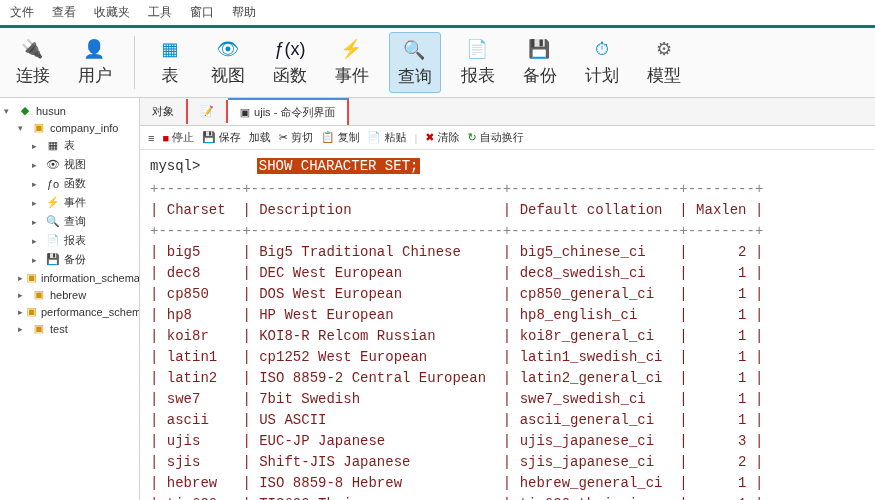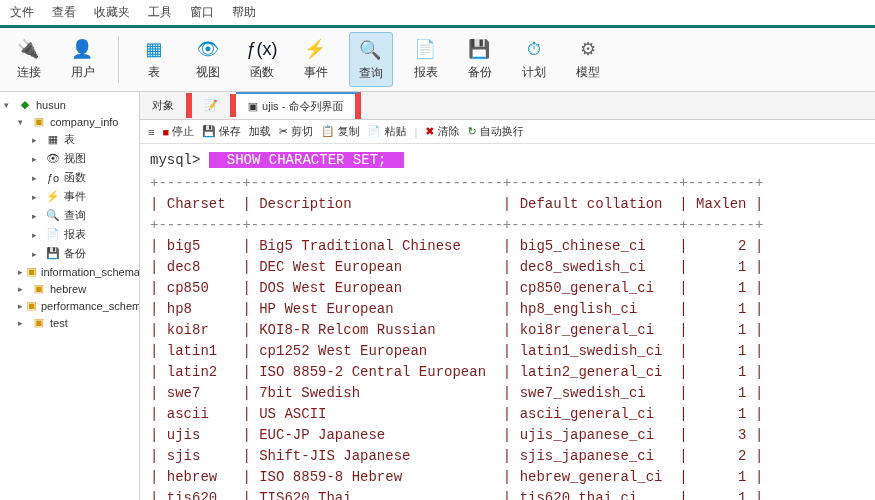--- a/index.html
+++ b/index.html
@@ -5,49 +5,49 @@
     * { margin: 0; padding: 0; box-sizing: border-box; }
     body { font-family: "Microsoft YaHei", Arial, sans-serif; font-size: 12px; background: #fff; color: #333; width: 875px; height: 500px; overflow: hidden; }
     
     .menubar { display: flex; padding: 4px 10px; gap: 18px; font-size: 12px; color: #444; border-bottom: 3px solid #0f766e; }
     .menubar span { cursor: default; }
     
     .toolbar { display: flex; padding: 4px 8px; gap: 12px; border-bottom: 1px solid #d0d0d0; background: #fafafa; }
     .tool-item { display: flex; flex-direction: column; align-items: center; gap: 2px; padding: 4px 8px; cursor: pointer; border-radius: 3px; }
     .tool-item.active { background: #d0e8f5; border: 1px solid #89c4e6; }
     .tool-icon { width: 26px; height: 26px; display: flex; align-items: center; justify-content: center; font-size: 18px; }
-    .tool-label { font-size: 12px; color: #333; }
+    .tool-label { font-size: 17px; color: #333; }
     .tool-sep { width: 1px; background: #d0d0d0; margin: 4px 2px; }
     
     .main-area { display: flex; height: calc(500px - 78px); }
     
     .sidebar { width: 140px; border-right: 1px solid #d0d0d0; padding: 4px; font-size: 11px; overflow-y: auto; }
     .tree-node { display: flex; align-items: center; gap: 4px; padding: 2px 0; cursor: pointer; }
     .tree-node .caret { width: 10px; font-size: 9px; color: #666; }
     .tree-node .node-icon { width: 14px; text-align: center; }
     .tree-children { padding-left: 14px; }
     .node-green { color: #1a8c1a; }
     .node-db { color: #d29400; }
     
     .content { flex: 1; display: flex; flex-direction: column; overflow: hidden; }
     
     .tabs { display: flex; border-bottom: 1px solid #d0d0d0; background: #f5f5f5; font-size: 11px; align-items: center; }
-    .tab { padding: 5px 12px; border-right: 6px solid #ef4444; cursor: pointer; display: flex; align-items: center; gap: 4px; }
+    .tab { padding: 5px 12px; border-right: 2px solid #ef4444; cursor: pointer; display: flex; align-items: center; gap: 4px; }
     .tab.active { background: #fff; border-top: 2px solid #4a90d9; }
     
     .subbar { display: flex; align-items: center; gap: 8px; padding: 4px 8px; border-bottom: 1px solid #e0e0e0; font-size: 11px; background: #fff; }
     .subbar-item { display: flex; align-items: center; gap: 3px; cursor: pointer; color: #333; }
     .subbar-sep { color: #ccc; }
     .sb-red { color: #c00; }
     .sb-blue { color: #0066cc; }
     .sb-green { color: #0a7a0a; }
     
     .terminal { flex: 1; padding: 6px 10px; font-family: "Consolas", "Courier New", monospace; font-size: 14px; line-height: 1.5; color: #333; overflow: auto; white-space: pre; }
     .prompt-line { margin-bottom: 2px; }
-    .cmd-highlight { background: #d946ef; color: #fff; padding: 0 18px; }
+    .cmd-highlight { background: #c2410c; color: #fff; padding: 0 2px; margin-left: 48px; }
     .sep-line { color: #888; }
     .header-row, .data-row { color: #7f1d1d; }
   </style>
 </head>
 <body>
 
 <div class="menubar" id="menubar">
     <span>文件</span>
     <span>查看</span>
     <span>收藏夹</span>

